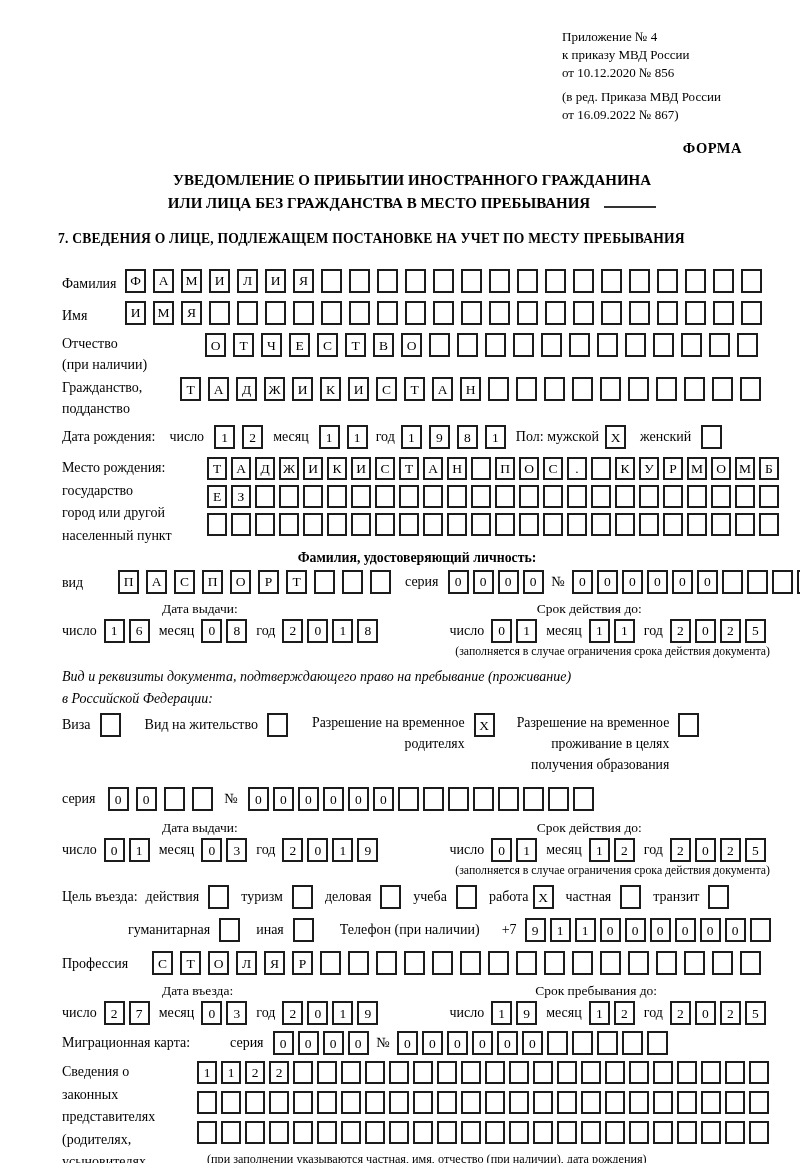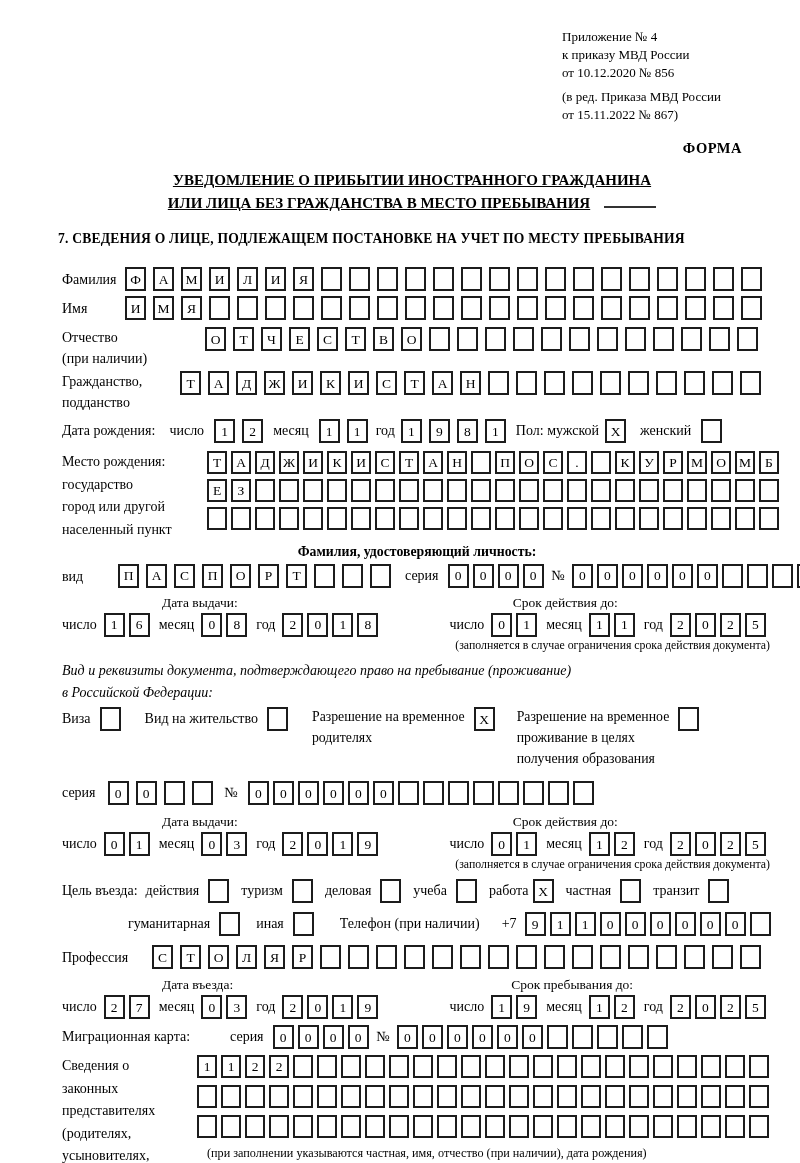--- a/index.html
+++ b/index.html
@@ -4,65 +4,65 @@
 <style>
   html,body{margin:0;padding:0;background:#fff;}
   body{width:800px;height:1163px;overflow:hidden;color:#000;
        font-family:"Liberation Serif","DejaVu Serif",serif;font-size:14px;}
   .page{box-sizing:border-box;width:800px;height:1128px;padding:28px 28px 0 62px;position:relative;}
 
   .hdr{margin-left:500px;font-size:13px;line-height:1.4;}
   .hdr .sub{margin-top:5px;}
   .forma{text-align:right;font-weight:bold;font-size:14.5px;margin:16px 30px 12px 0;letter-spacing:.5px;}
 
-  .title{text-align:center;font-weight:bold;font-size:15px;line-height:1.55;margin:0 0 16px -10px;text-decoration:underline;}
+  .title{text-align:center;font-weight:bold;font-size:15px;line-height:1.55;margin:0 0 16px -10px;}
   .blank-underline{display:inline-block;width:52px;border-bottom:2px solid #333;height:13px;margin-left:14px;}
 
   .section-h{font-weight:bold;font-size:13.6px;margin:0 0 20px -4px;letter-spacing:.2px;}
 
   .frow{display:flex;align-items:center;margin-bottom:5px;}
   .frow.top{align-items:flex-start;}
   .lbl{flex:none;font-size:14px;line-height:1.5;}
-  .w63{width:63px;} .w118{width:118px;} .w143{width:143px;} .w145{width:145px;} .w56{width:56px;} .w90{width:90px;} .w135{width:135px;}
+  .w63{width:63px;margin-top:6px;} .w118{width:118px;} .w143{width:143px;} .w145{width:145px;} .w56{width:56px;} .w90{width:90px;} .w135{width:135px;}
   .plbl{font-size:14px;white-space:nowrap;}
 
   .cells{display:inline-flex;gap:7px;flex:none;}
   .cell{box-sizing:border-box;width:21px;height:24px;border:2px solid #1c1c1c;flex:none;
         display:inline-flex;align-items:center;justify-content:center;
         font-size:13.5px;line-height:1;background:#fff;}
   .cells.tight{gap:4px;}
   .cells.small{gap:4px;}
   .cells.small .cell{width:20px;height:23px;}
   .rowstack{display:flex;flex-direction:column;gap:5px;}
-  .dates-hdr{display:flex;font-size:13.5px;margin-bottom:2px;}
+  .dates-hdr{display:flex;font-size:13.5px;margin-bottom:2px;gap:24px;}
   .dates-row{display:flex;align-items:center;margin-bottom:1px;}
   .dgroup{display:inline-flex;align-items:center;}
   .dgroup .plbl{margin-right:7px;}
   .dgroup .cells{margin-right:9px;}
   .note{font-size:11.8px;text-align:right;margin:1px 2px 7px 0;}
 
   .pair{display:inline-flex;align-items:center;gap:9px;}
   .pair.top{align-items:flex-start;}
-  .stack{display:flex;flex-direction:column;align-items:flex-start;text-align:center;font-size:13.8px;line-height:1.5;}
+  .stack{display:flex;flex-direction:column;align-items:flex-end;text-align:center;font-size:13.8px;line-height:1.5;}
 
   .intro{font-size:14px;line-height:1.55;margin-bottom:4px;font-style:italic;}
   .reps-note{font-size:12.2px;margin:8px 0 0 10px;}
 </style>
 </head>
 <body>
 
 <div class="page">
 
   <div class="hdr">
     <div>Приложение № 4</div>
     <div>к приказу МВД России</div>
     <div>от 10.12.2020 № 856</div>
     <div class="sub">
       <div>(в ред. Приказа МВД России</div>
-      <div>от 15.11.2022 № 867)</div>
+      <div>от 16.09.2022 № 867)</div>
     </div>
   </div>
 
   <div class="forma">ФОРМА</div>
 
   <div class="title">
     <div>УВЕДОМЛЕНИЕ О ПРИБЫТИИ ИНОСТРАННОГО ГРАЖДАНИНА</div>
     <div><span>ИЛИ ЛИЦА БЕЗ ГРАЖДАНСТВА В МЕСТО ПРЕБЫВАНИЯ</span><span class="blank-underline"></span></div>
   </div>
 

